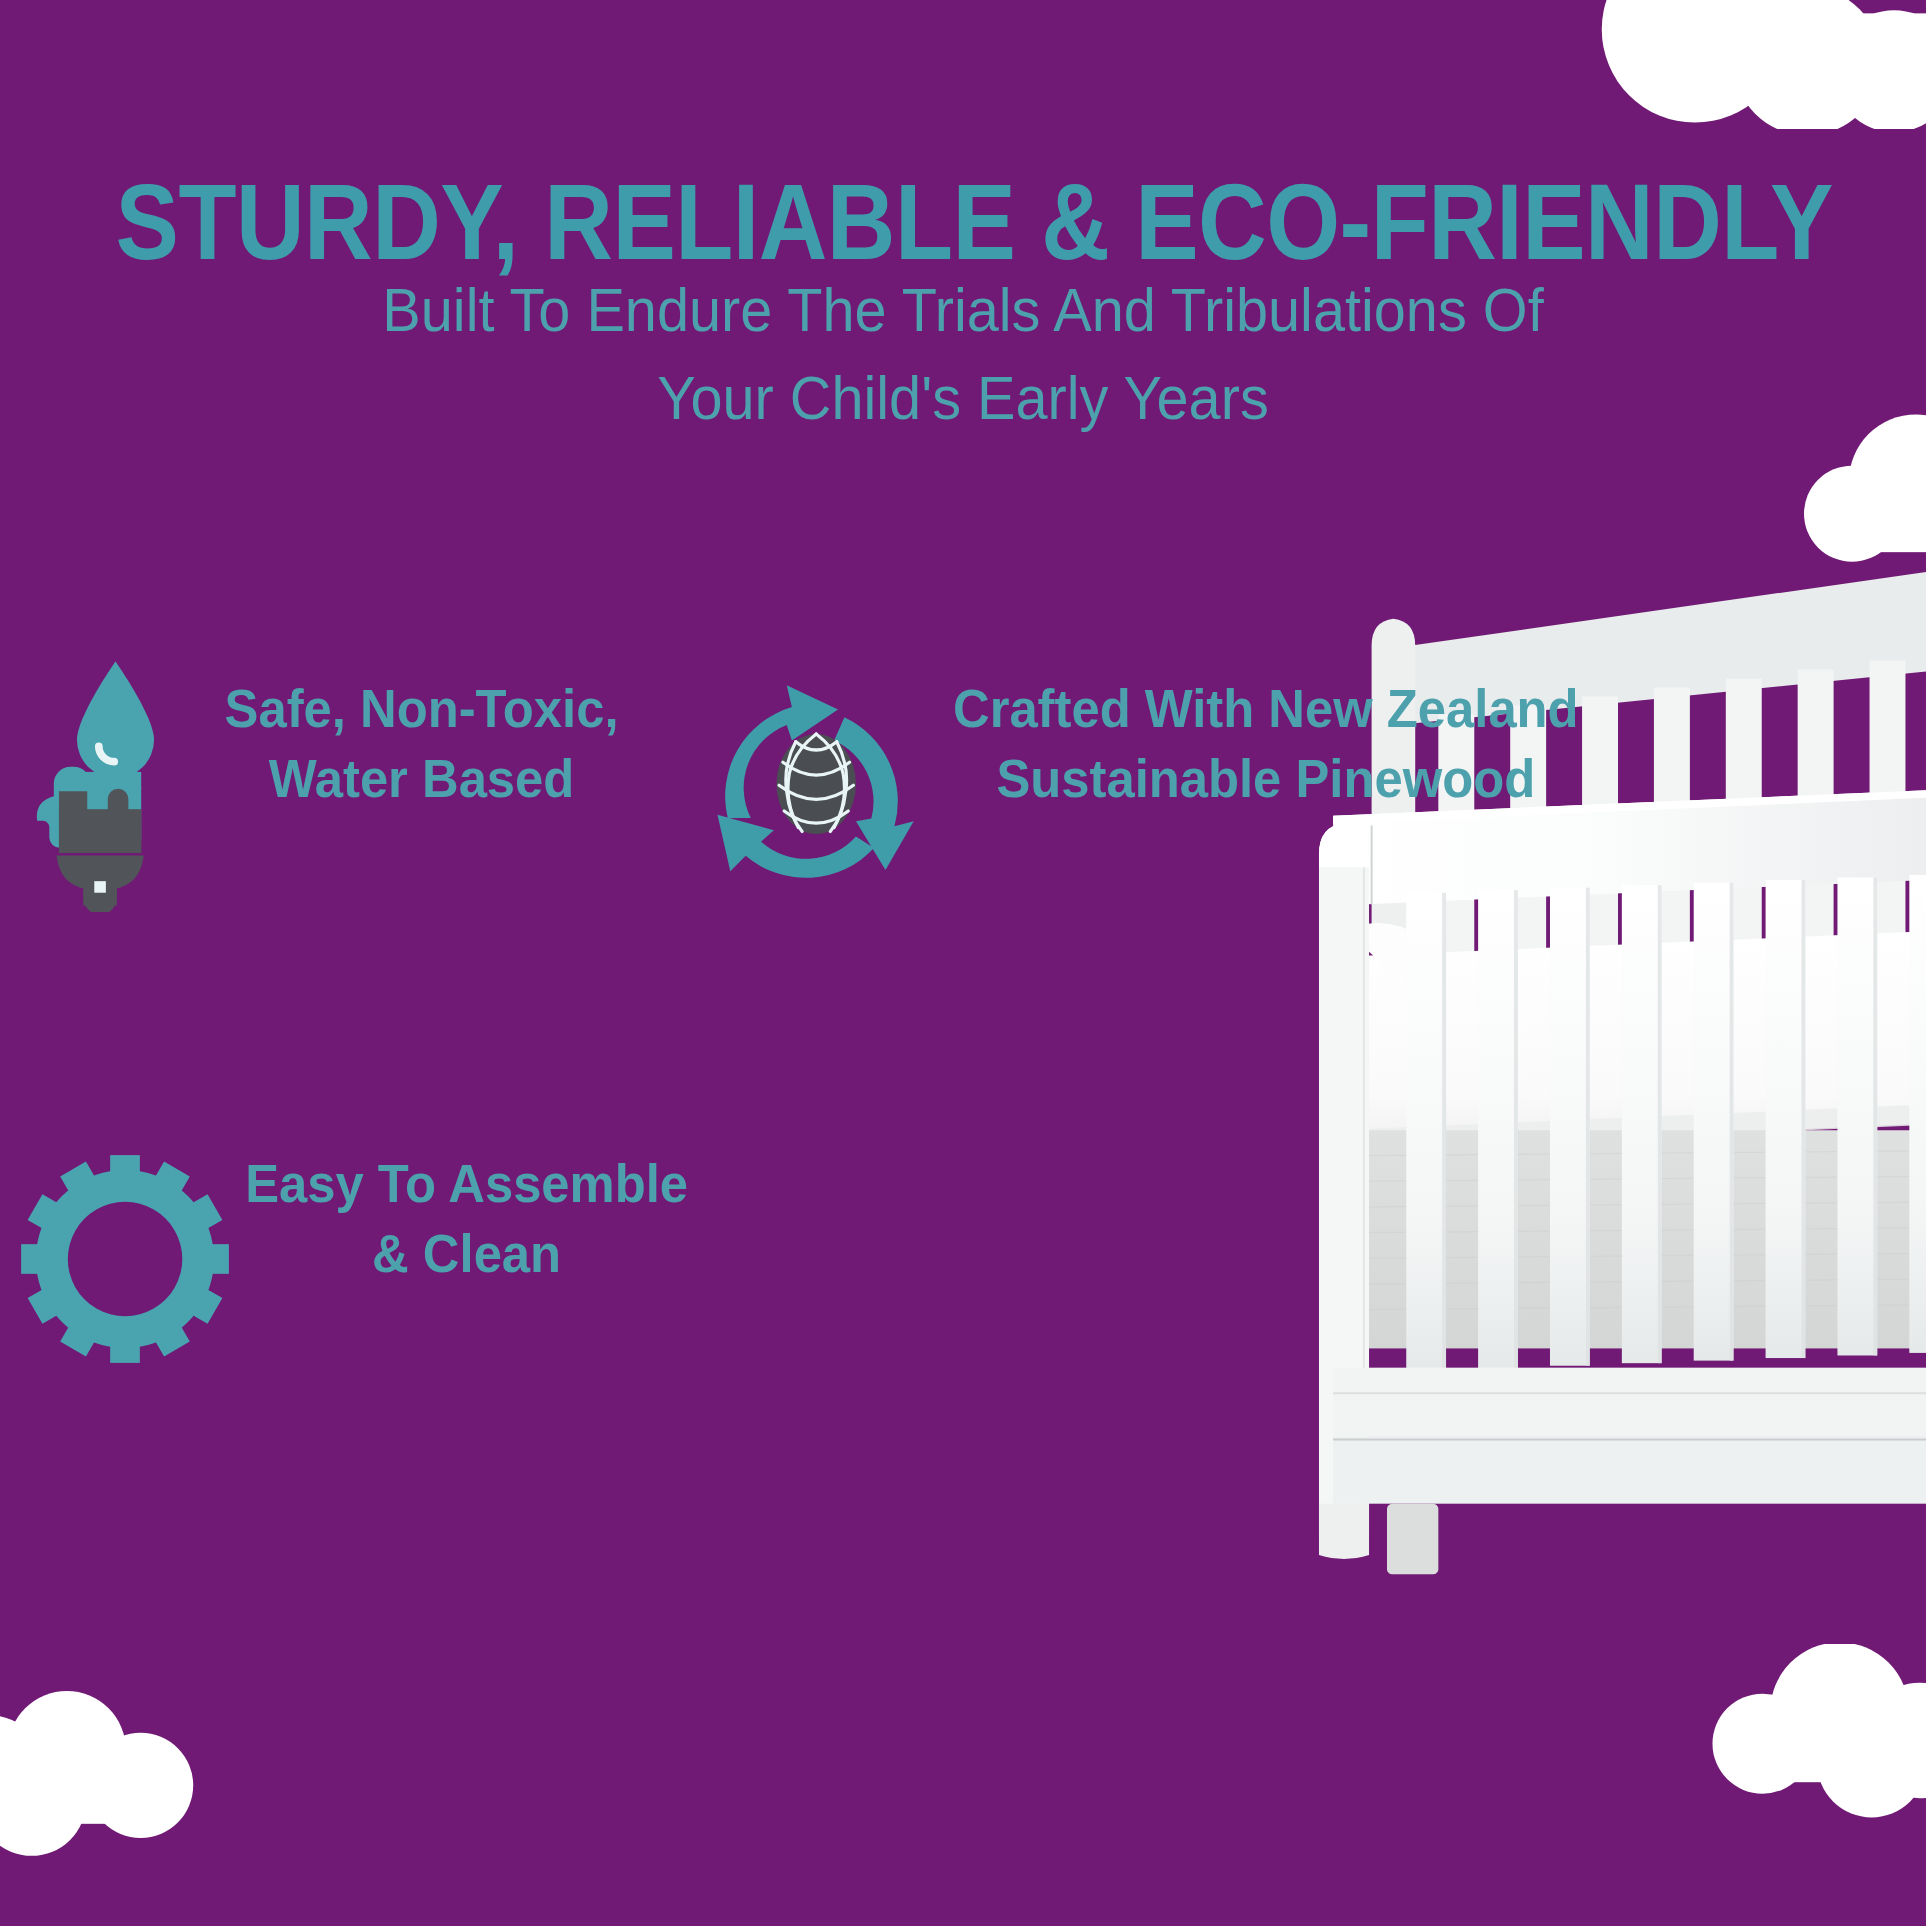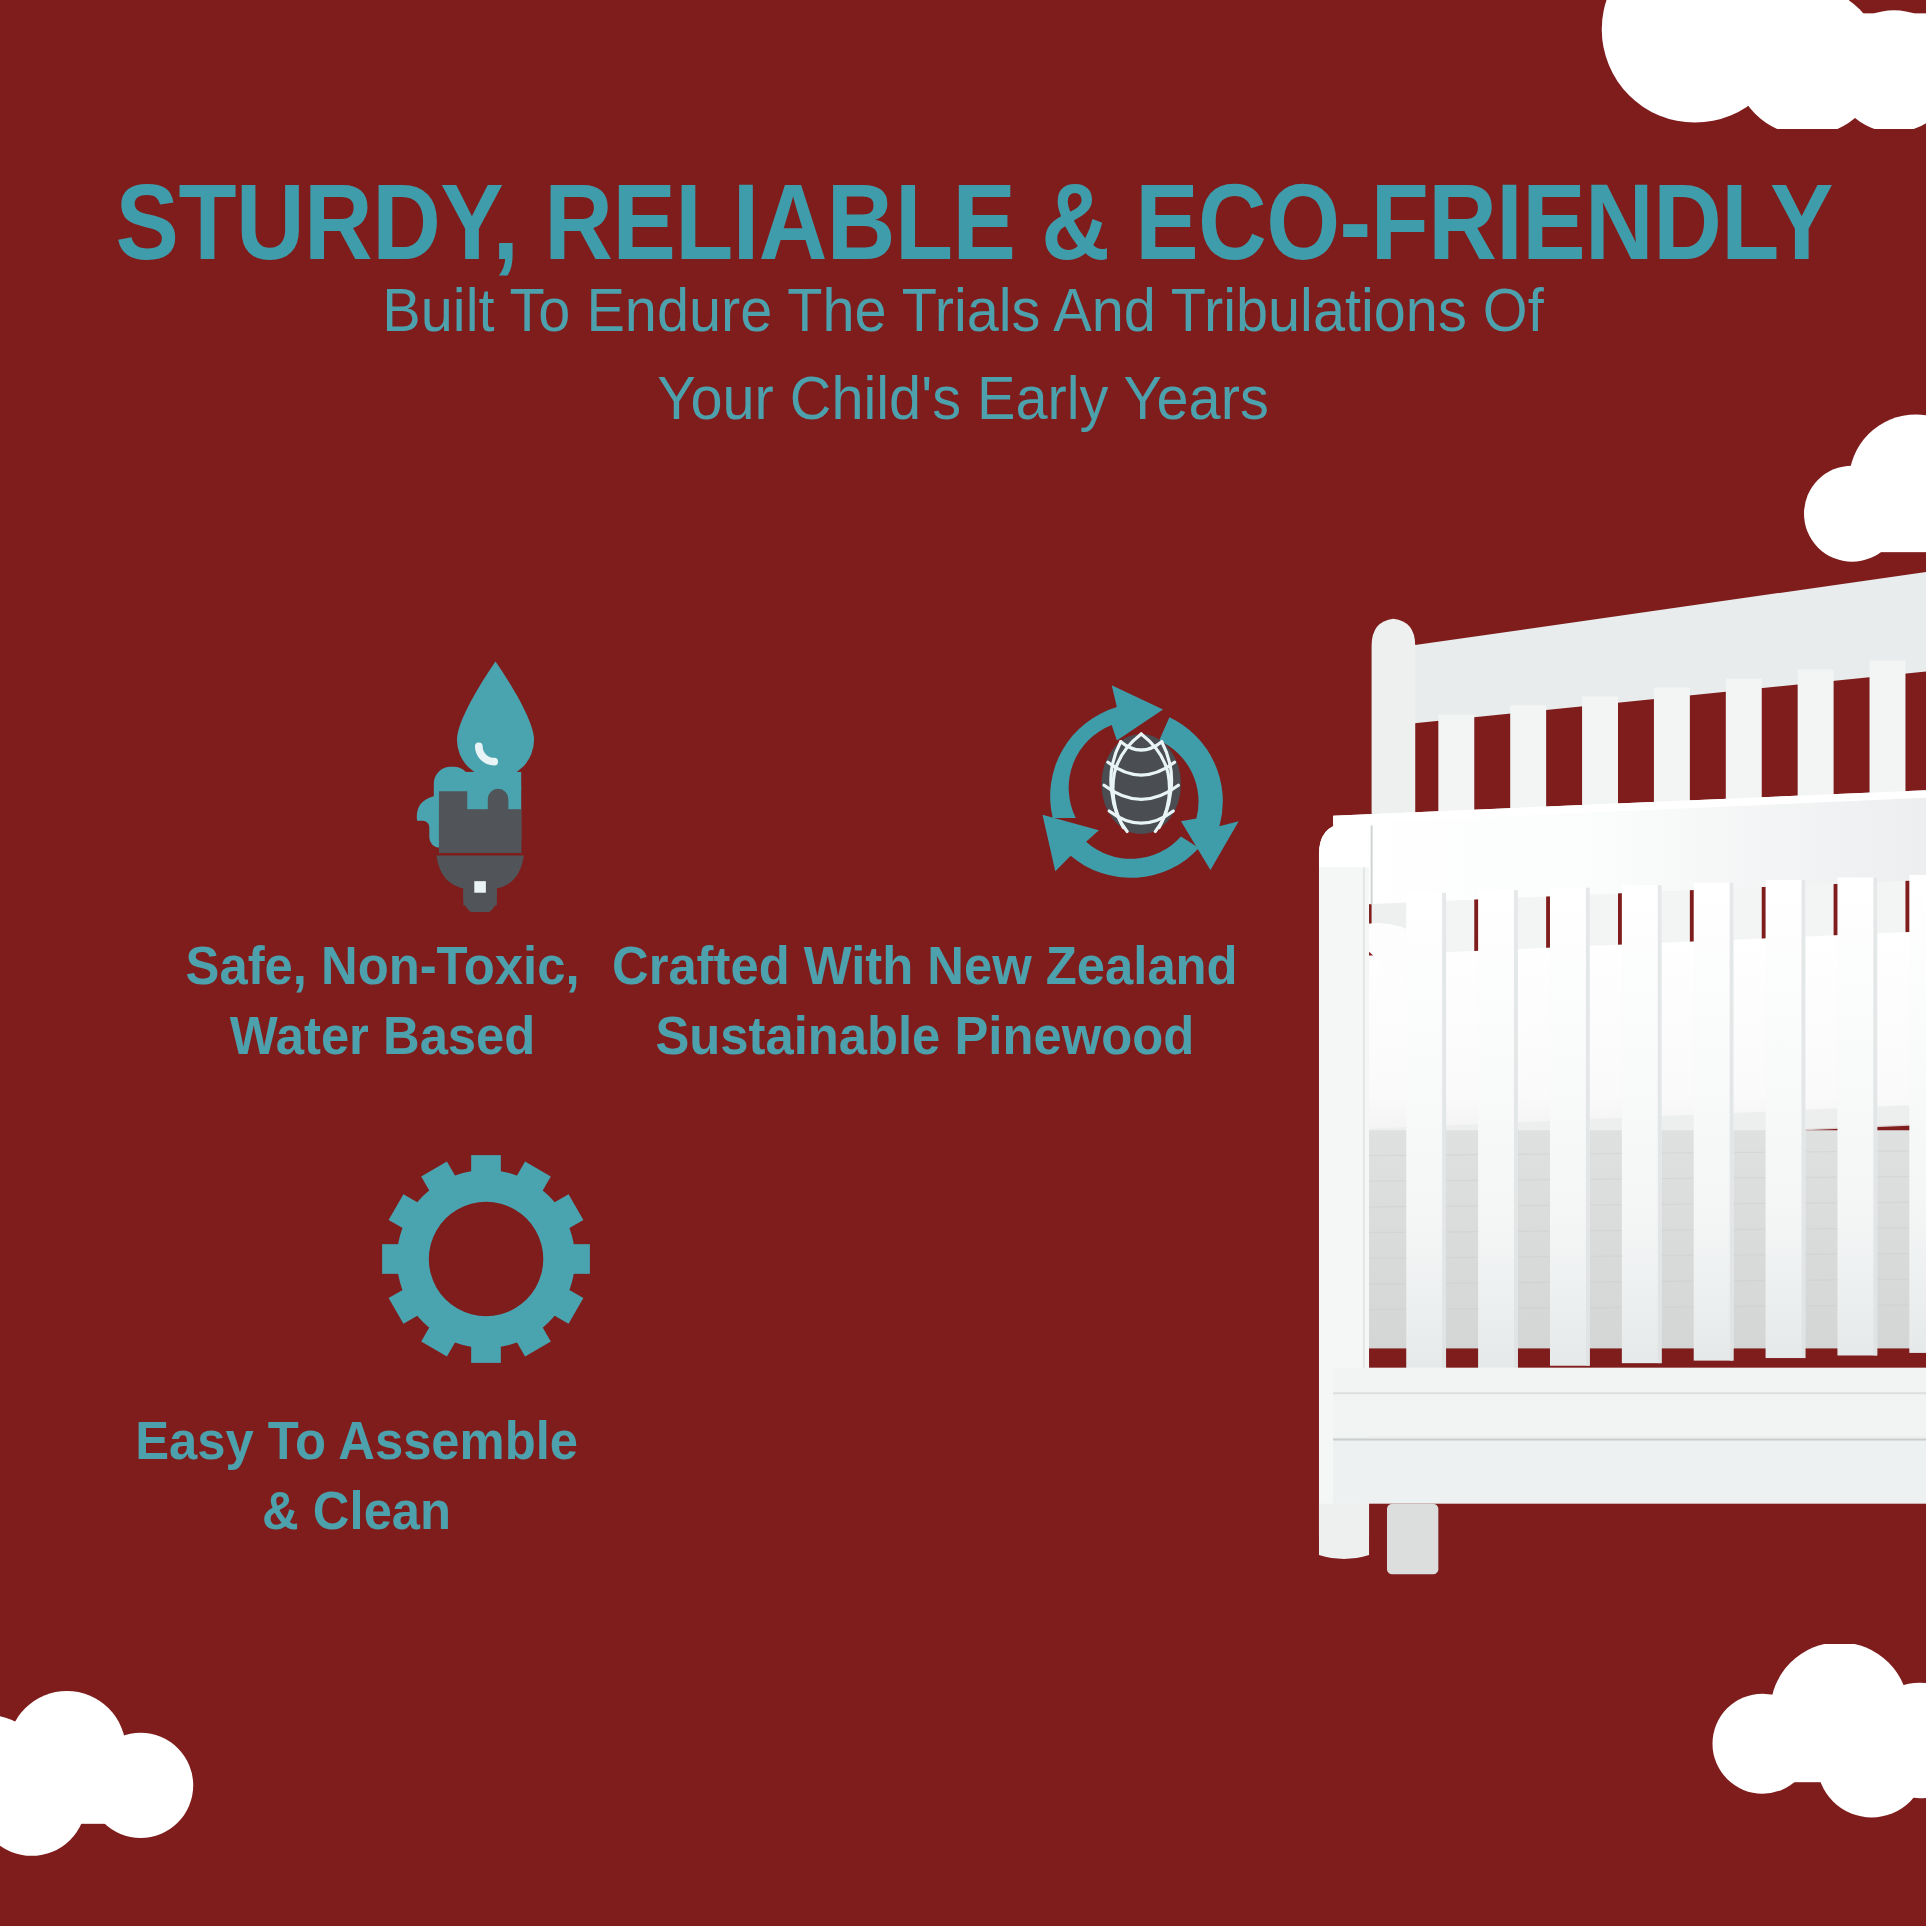--- a/index.html
+++ b/index.html
@@ -10,21 +10,21 @@
     width: 1926px;
     height: 1926px;
     overflow: hidden;
     font-family: "Liberation Sans", sans-serif;
   }
 
   #stage {
     position: relative;
     width: 1926px;
     height: 1926px;
-    background: #7f1d1d;
+    background: #701a75;
     overflow: hidden;
   }
 
   
   .cloud {
     position: absolute;
     pointer-events: none;
   }
 
   
@@ -78,22 +78,22 @@
     top: 655px;
     width: 1239px;
     display: grid;
     grid-template-columns: 1fr 1fr;
     grid-template-rows: 475px 475px;
   }
 
   .feature {
     position: relative;
     display: flex;
-    flex-direction: column;
-    align-items: flex-end;
+    flex-direction: row;
+    align-items: flex-start;
   }
 
   .feature-icon {
     height: 257px;
     display: flex;
     align-items: center;
     justify-content: center;
   }
 
   .feature-label {

